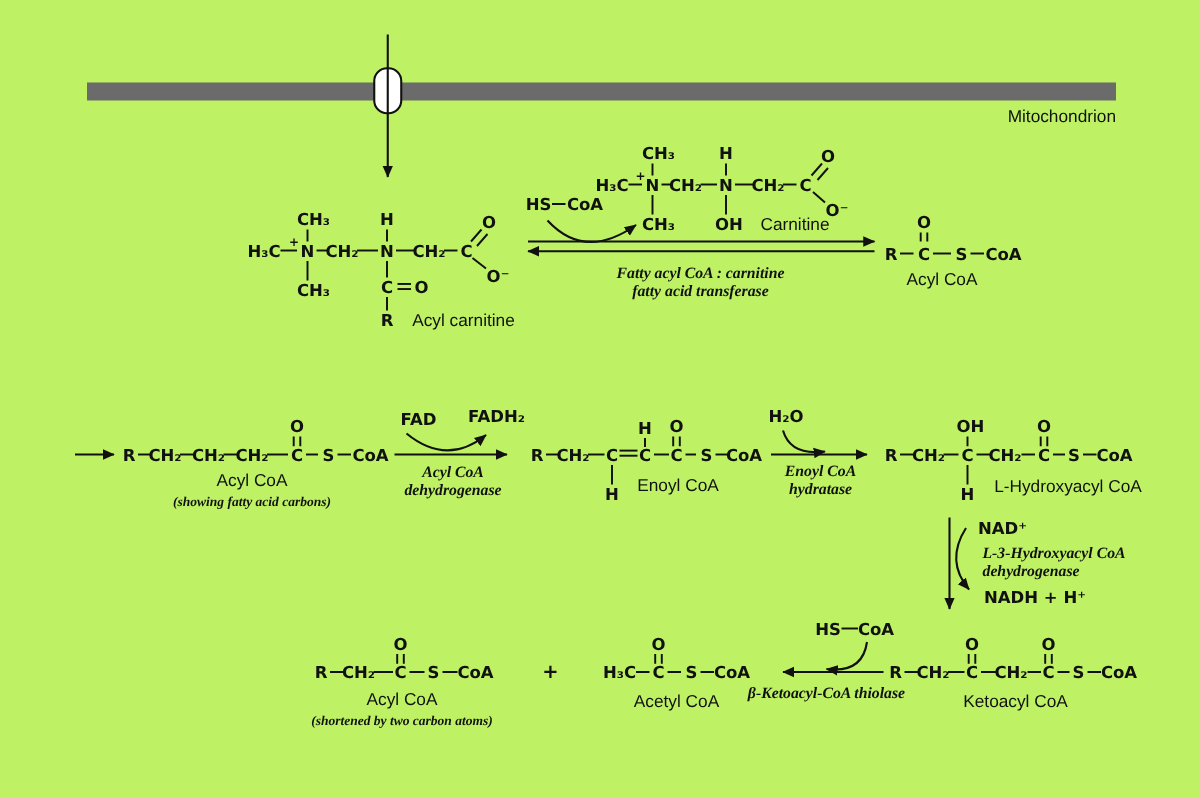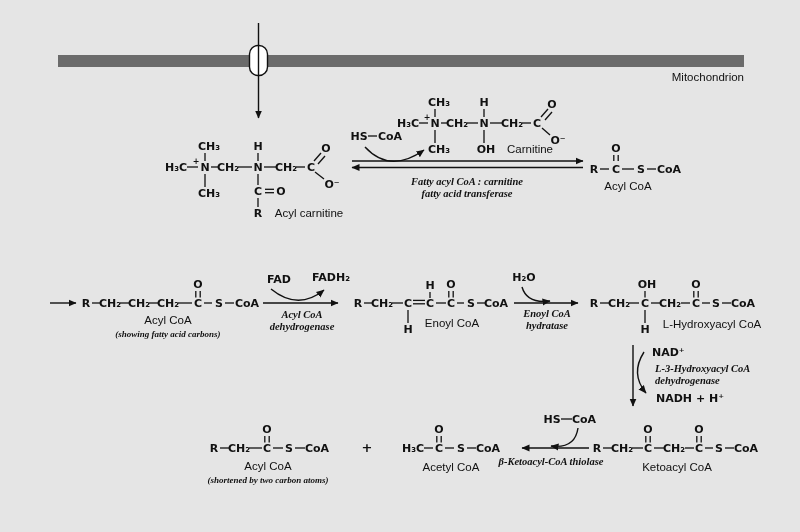--- a/index.html
+++ b/index.html
@@ -1,16 +1,16 @@
 <!DOCTYPE html>
 <html><head>
 <meta charset="utf-8">
 <style>
   html,body{margin:0;padding:0;background:#fff;}
-  .stage{position:relative;width:800px;height:532px;background:#e5e5e5;overflow:hidden;}
+  .stage{position:relative;width:800px;height:532px;background:#bef264;overflow:hidden;}
   svg{display:block;}
   text{fill:#111;}
   .atom{font:bold 11px "DejaVu Sans",sans-serif;}
   .plus{font:bold 8px "DejaVu Sans",sans-serif;}
   .lbl{font:11.5px "Liberation Sans",sans-serif;}
   .enz{font:italic bold 10.5px "Liberation Serif",serif;}
   .note{font:italic bold 9px "Liberation Serif",serif;}
   .b{stroke:#111;stroke-width:1.3;fill:none;}
   .arr{stroke:#111;stroke-width:1.4;fill:none;}
 </style>

